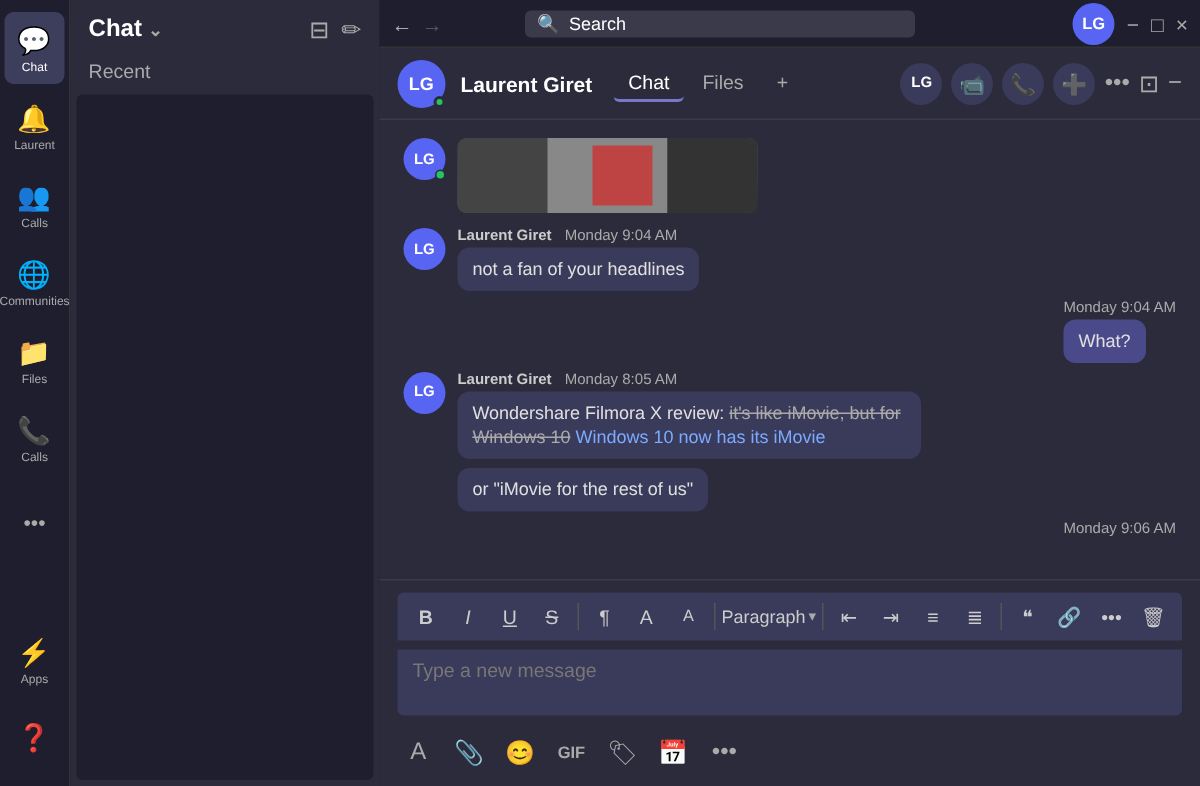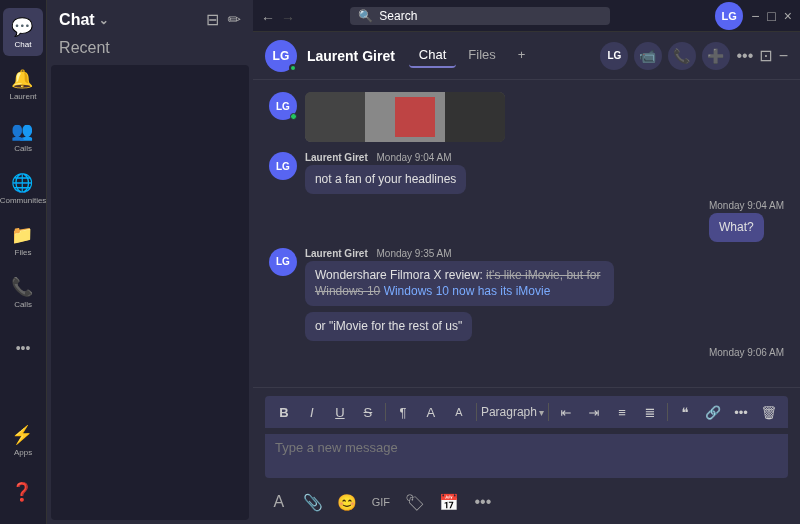--- a/index.html
+++ b/index.html
@@ -76,21 +76,21 @@
       font-size: 16px;
       font-weight: 600;
     }
     .left-panel-actions {
       display: flex;
       gap: 8px;
       color: #aaa;
       font-size: 16px;
     }
     .recent-label {
-      font-size: 16px;
+      font-size: 13px;
       color: #aaa;
       padding: 4px 12px;
     }
     .left-panel-content {
       flex: 1;
       background: #1e1e2e;
       margin: 4px;
       border-radius: 4px;
     }
 
@@ -475,21 +475,21 @@
           <span>What?</span>
         </div>
       </div>
     </div>
 
     <div class="message-row">
       <div class="msg-avatar">LG</div>
       <div class="msg-content">
         <div class="msg-meta">
           <span class="sender">Laurent Giret</span>
-          <span>Monday 9:35 AM</span>
+          <span>Monday 8:05 AM</span>
         </div>
         <div class="msg-bubble">
           <span>Wondershare Filmora X review: </span><span class="strikethrough">it's like iMovie, but for Windows 10</span><span class="link-text"> Windows 10 now has its iMovie</span>
         </div>
       </div>
     </div>
 
     <div class="message-row" style="padding-left:36px;">
       <div class="msg-content">
         <div class="msg-bubble">
@@ -556,19 +556,19 @@
           <span>🔗</span>
         </div>
       <div class="toolbar-btn">•••</div>
       <div class="toolbar-btn" style="margin-left:auto;">🗑</div>
     </div>
     <textarea class="compose-input" placeholder="Type a new message" style=""></textarea>
     <div class="compose-bottom">
       <div class="compose-bottom-btn">A</div>
       <div class="compose-bottom-btn">📎</div>
       <div class="compose-bottom-btn">😊</div>
-      <div class="compose-bottom-btn" style="font-size:11px;font-weight:400;">GIF</div>
+      <div class="compose-bottom-btn" style="font-size:11px;font-weight:700;">GIF</div>
       <div class="compose-bottom-btn">🏷</div>
       <div class="compose-bottom-btn">📅</div>
       <div class="compose-bottom-btn">•••</div>
     </div>
   </div>
 </div>
 
 </body></html>

